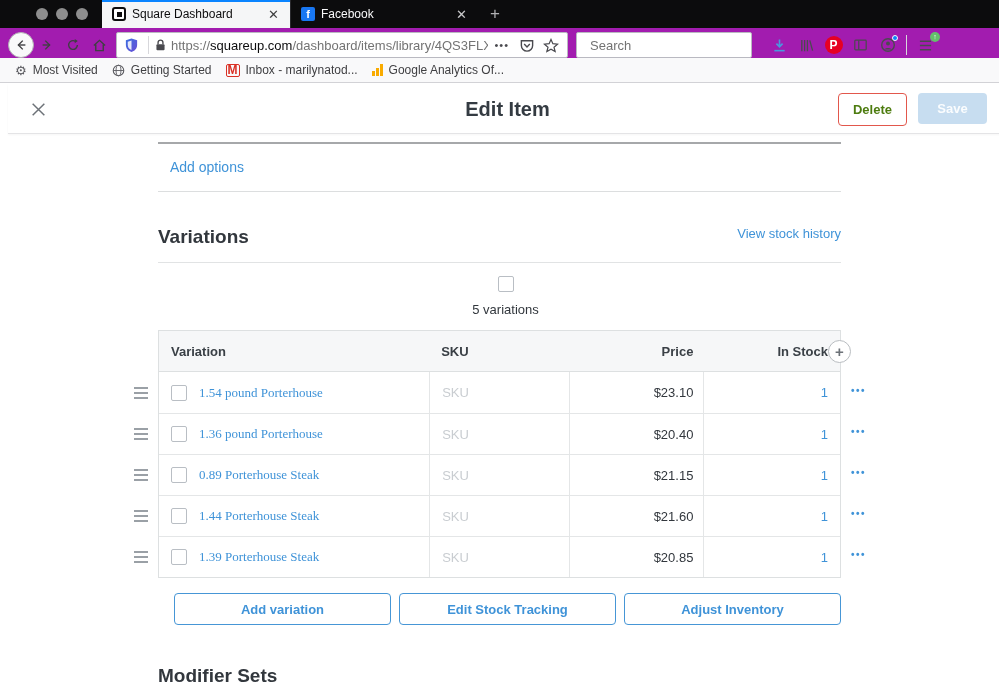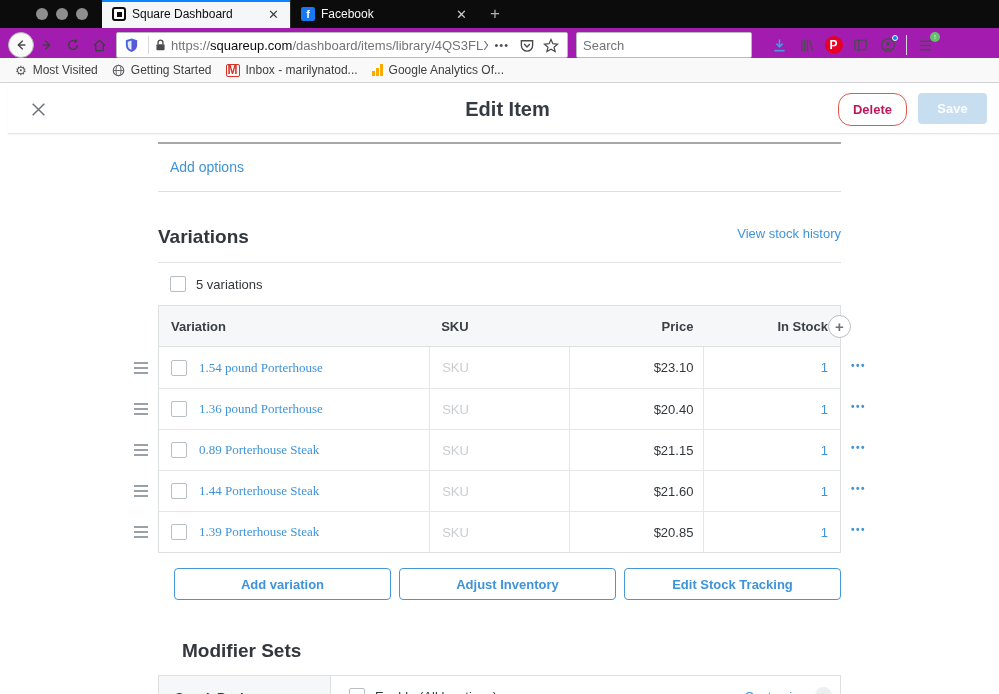--- a/index.html
+++ b/index.html
@@ -25,52 +25,52 @@
   .nav-ico { width:26px; height:26px; display:flex; align-items:center; justify-content:center; color:#3f3f42; flex:none; }
   .nav-ico svg { display:block; }
   .back-circle { border:1px solid #b1b1b3; border-radius:50%; margin-left:8px; background:#f9f9fa; }
   .urlbar { width:452px; height:26px; margin-left:4px; background:#fff; border:1px solid #b9b9c1; border-radius:2px; display:flex; align-items:center; overflow:hidden; }
   .urlbar .sep { width:1px; height:18px; background:#d7d7db; margin:0 5px; flex:none; }
   .url-text { flex:1; font-size:13px; white-space:nowrap; overflow:hidden; color:#737373; }
   .url-text .domain { color:#0c0c0d; }
   .page-dots { font-size:11px; color:#4a4a4f; letter-spacing:1px; padding:0 6px; }
   .urlico { padding:0 4px; display:flex; align-items:center; color:#4a4a4f; }
   .searchbar { width:176px; height:26px; margin-left:8px; background:#fff; border:1px solid #b9b9c1; border-radius:2px; display:flex; align-items:center; padding:0 6px; }
-  .searchbar input { border:none; outline:none; flex:1; font-size:13px; color:#3f3f42; margin-left:0; background:transparent; font-family:inherit; }
+  .searchbar input { border:none; outline:none; flex:1; font-size:13px; color:#3f3f42; margin-left:7px; background:transparent; font-family:inherit; }
   .searchbar input::placeholder { color:#737373; }
   .tb-right { display:flex; align-items:center; margin-left:14px; }
   .tb-ico { width:27px; height:26px; display:flex; align-items:center; justify-content:center; color:#4a4a4f; position:relative; }
   .tb-sep { width:1px; height:20px; background:#d7d7db; margin:0 5px; }
   .pin-badge { width:18px; height:18px; border-radius:50%; background:#e60023; color:#fff; font-size:12px; font-weight:bold; text-align:center; line-height:18px; }
   .acct-dot { position:absolute; right:3px; top:3px; width:6px; height:6px; border-radius:50%; background:#0a84ff; border:1px solid #f9f9fa; }
   .menu-badge { position:absolute; right:-1px; top:0px; width:10px; height:10px; border-radius:50%; background:#63c06b; color:#fff; font-size:7px; line-height:10px; text-align:center; }
 
   .bookmarksbar { position:absolute; left:0; top:58px; width:999px; height:25px; background:#f9f9fa; border-bottom:1px solid #d2d2d6; display:flex; align-items:center; padding-left:10px; }
   .bm-item { display:flex; align-items:center; gap:6px; font-size:12px; color:#3f3f42; padding:0 9px 0 5px; height:100%; }
   .gear-glyph { color:#5a5a5f; font-size:13px; line-height:1; }
   .gmail-glyph { color:#d93025; font-weight:bold; font-size:12px; border:1.5px solid #d93025; border-radius:2px; padding:0 1px; line-height:11px; height:13px; }
   .ga-glyph { display:flex; align-items:flex-end; gap:1px; height:12px; }
   .ga-glyph i { width:3px; background:#f9ab00; display:block; }
 
   
   .pagehead { position:absolute; left:8px; top:84px; width:999px; height:50px; background:#fff; border-bottom:1px solid #e4e4e6; box-shadow:0 1px 2px rgba(0,0,0,.04); }
   .close-x { position:absolute; left:18px; top:13px; width:24px; height:24px; display:flex; align-items:center; justify-content:center; color:#6d7278; }
   .page-title { position:absolute; left:0; right:0; top:14px; text-align:center; font-size:20px; font-weight:bold; color:#343b42; }
-  .btn-delete { position:absolute; right:100px; top:9px; height:33px; padding:0 14px; background:#fff; border:1px solid #e2574c; border-radius:13px; color:#be185d; font-size:13px; font-weight:bold; font-family:inherit; }
+  .btn-delete { position:absolute; right:100px; top:9px; height:33px; padding:0 14px; background:#fff; border:1px solid #e2574c; border-radius:4px; color:#4d7c0f; font-size:13px; font-weight:bold; font-family:inherit; }
   .btn-save { position:absolute; right:20px; top:9px; height:31px; width:69px; background:#c7ddf0; border:none; border-radius:4px; color:rgba(255,255,255,.92); font-size:13px; font-weight:bold; font-family:inherit; }
 
   .content { position:absolute; left:158px; top:134px; width:683px; }
   .scroll-line { height:2px; background:#a6a8aa; margin-top:8px; }
   .add-options { margin:15px 0 0 12px; font-size:14px; color:#3f93d8; display:inline-block; }
   .divider { height:1px; background:#dcdedf; margin-top:15px; }
   .sec-head { display:flex; align-items:flex-start; justify-content:space-between; margin-top:34px; }
   .sec-title { font-size:19px; font-weight:bold; color:#32373d; }
   .link { color:#3f93d8; font-size:13px; text-decoration:none; }
   .divider2 { height:1px; background:#e1e3e4; margin-top:14px; }
-  .check-row { display:flex; align-items:center; gap:10px; margin:13px 0 0 12px; font-size:13px; color:#32373d; }
+  .check-row { display:flex; align-items:center; gap:10px; margin:13px 0 0 12px; font-size:13px; color:#32373d;flex-direction:column; }
   .cbox { width:16px; height:16px; border:1px solid #b9bec4; border-radius:2px; background:#fff; flex:none; }
 
   .vtable { margin-top:13px; border:1px solid #dde0e1; position:relative; }
   .thead { display:flex; height:41px; align-items:center; background:#f6f7f8; border-bottom:1px solid #dde0e1; font-size:13px; font-weight:bold; color:#3a4046; position:relative; }
   .vrow { display:flex; height:41px; align-items:stretch; position:relative; background:#fff; }
   .vrow + .vrow { border-top:1px solid #e4e6e7; }
   .col-var { width:271px; display:flex; align-items:center; padding-left:12px; gap:12px; }
   .col-sku { width:140px; display:flex; align-items:center; padding-left:12px; }
   .col-price { width:135px; display:flex; align-items:center; justify-content:flex-end; padding-right:10px; }
   .col-stock { width:137px; display:flex; align-items:center; justify-content:flex-end; padding-right:12px; }
@@ -82,21 +82,21 @@
   .price-val { color:#32373d; }
   .stock-link { color:#3f93d8; }
   .drag-handle { position:absolute; left:-25px; top:50%; margin-top:-6px; width:14px; display:flex; flex-direction:column; gap:3px; }
   .drag-handle i { height:2px; background:#9aa0a6; display:block; }
   .row-dots { position:absolute; right:-26px; top:50%; margin-top:-8px; font-size:10px; letter-spacing:1.5px; color:#3f93d8; font-weight:bold; }
   .add-col-btn { position:absolute; right:-11px; top:9px; width:23px; height:23px; border-radius:50%; background:#fff; border:1px solid #b9bdc1; color:#6d7278; font-size:15px; line-height:21px; text-align:center; z-index:2; }
 
   .btn-row { display:flex; gap:8px; margin-top:15px;padding-left:16px; }
   .btn-outline { flex:1; height:32px; background:#fff; border:1px solid #4696d6; border-radius:4px; color:#3f93d8; font-size:13px; font-weight:bold; font-family:inherit; }
 
-  .mod-title { margin-top:40px; font-size:19px; font-weight:bold; color:#32373d;margin-left:24px; }
+  .mod-title { margin-top:40px; font-size:19px; font-weight:bold; color:#32373d; }
   .mtable { margin-top:13px; border:1px solid #dde0e1; height:44px; display:flex; }
   .mcell-name { width:172px; background:#f6f7f8; border-right:1px solid #dde0e1; padding:14px 0 0 16px; font-size:13px; font-weight:bold; color:#32373d; }
   .mcell-main { flex:1; display:flex; align-items:flex-start; padding-top:12px; position:relative; }
   .mcell-main .cbox { margin-left:18px; }
   .enable-label { font-size:13px; color:#32373d; margin-left:10px; padding-top:1px; }
   .mod-action { position:absolute; right:34px; top:13px; font-size:13px; color:#3f93d8; }
   .chev-circle { position:absolute; right:8px; top:11px; width:17px; height:17px; border-radius:50%; background:#eceef0; color:#9aa0a6; font-size:11px; text-align:center; line-height:16px; }
 </style>
 </head>
 <body>
@@ -396,22 +396,22 @@
         </div>
       <div class="col-stock">
           <a class="stock-link">1</a>
         </div>
       <span class="row-dots">•••</span>
     </div>
   </div>
 
   <div class="btn-row">
     <button class="btn-outline">Add variation</button>
+    <button class="btn-outline">Edit Stock Tracking</button>
     <button class="btn-outline">Adjust Inventory</button>
-    <button class="btn-outline">Edit Stock Tracking</button>
   </div>
 
   <div class="mod-title">Modifier Sets</div>
 
   <div class="mtable">
     <div class="mcell-name">Snack Pack</div>
     <div class="mcell-main">
       <span class="cbox"></span>
       <span class="enable-label">Enable (All locations)</span>
       <a class="mod-action">Customize</a>

